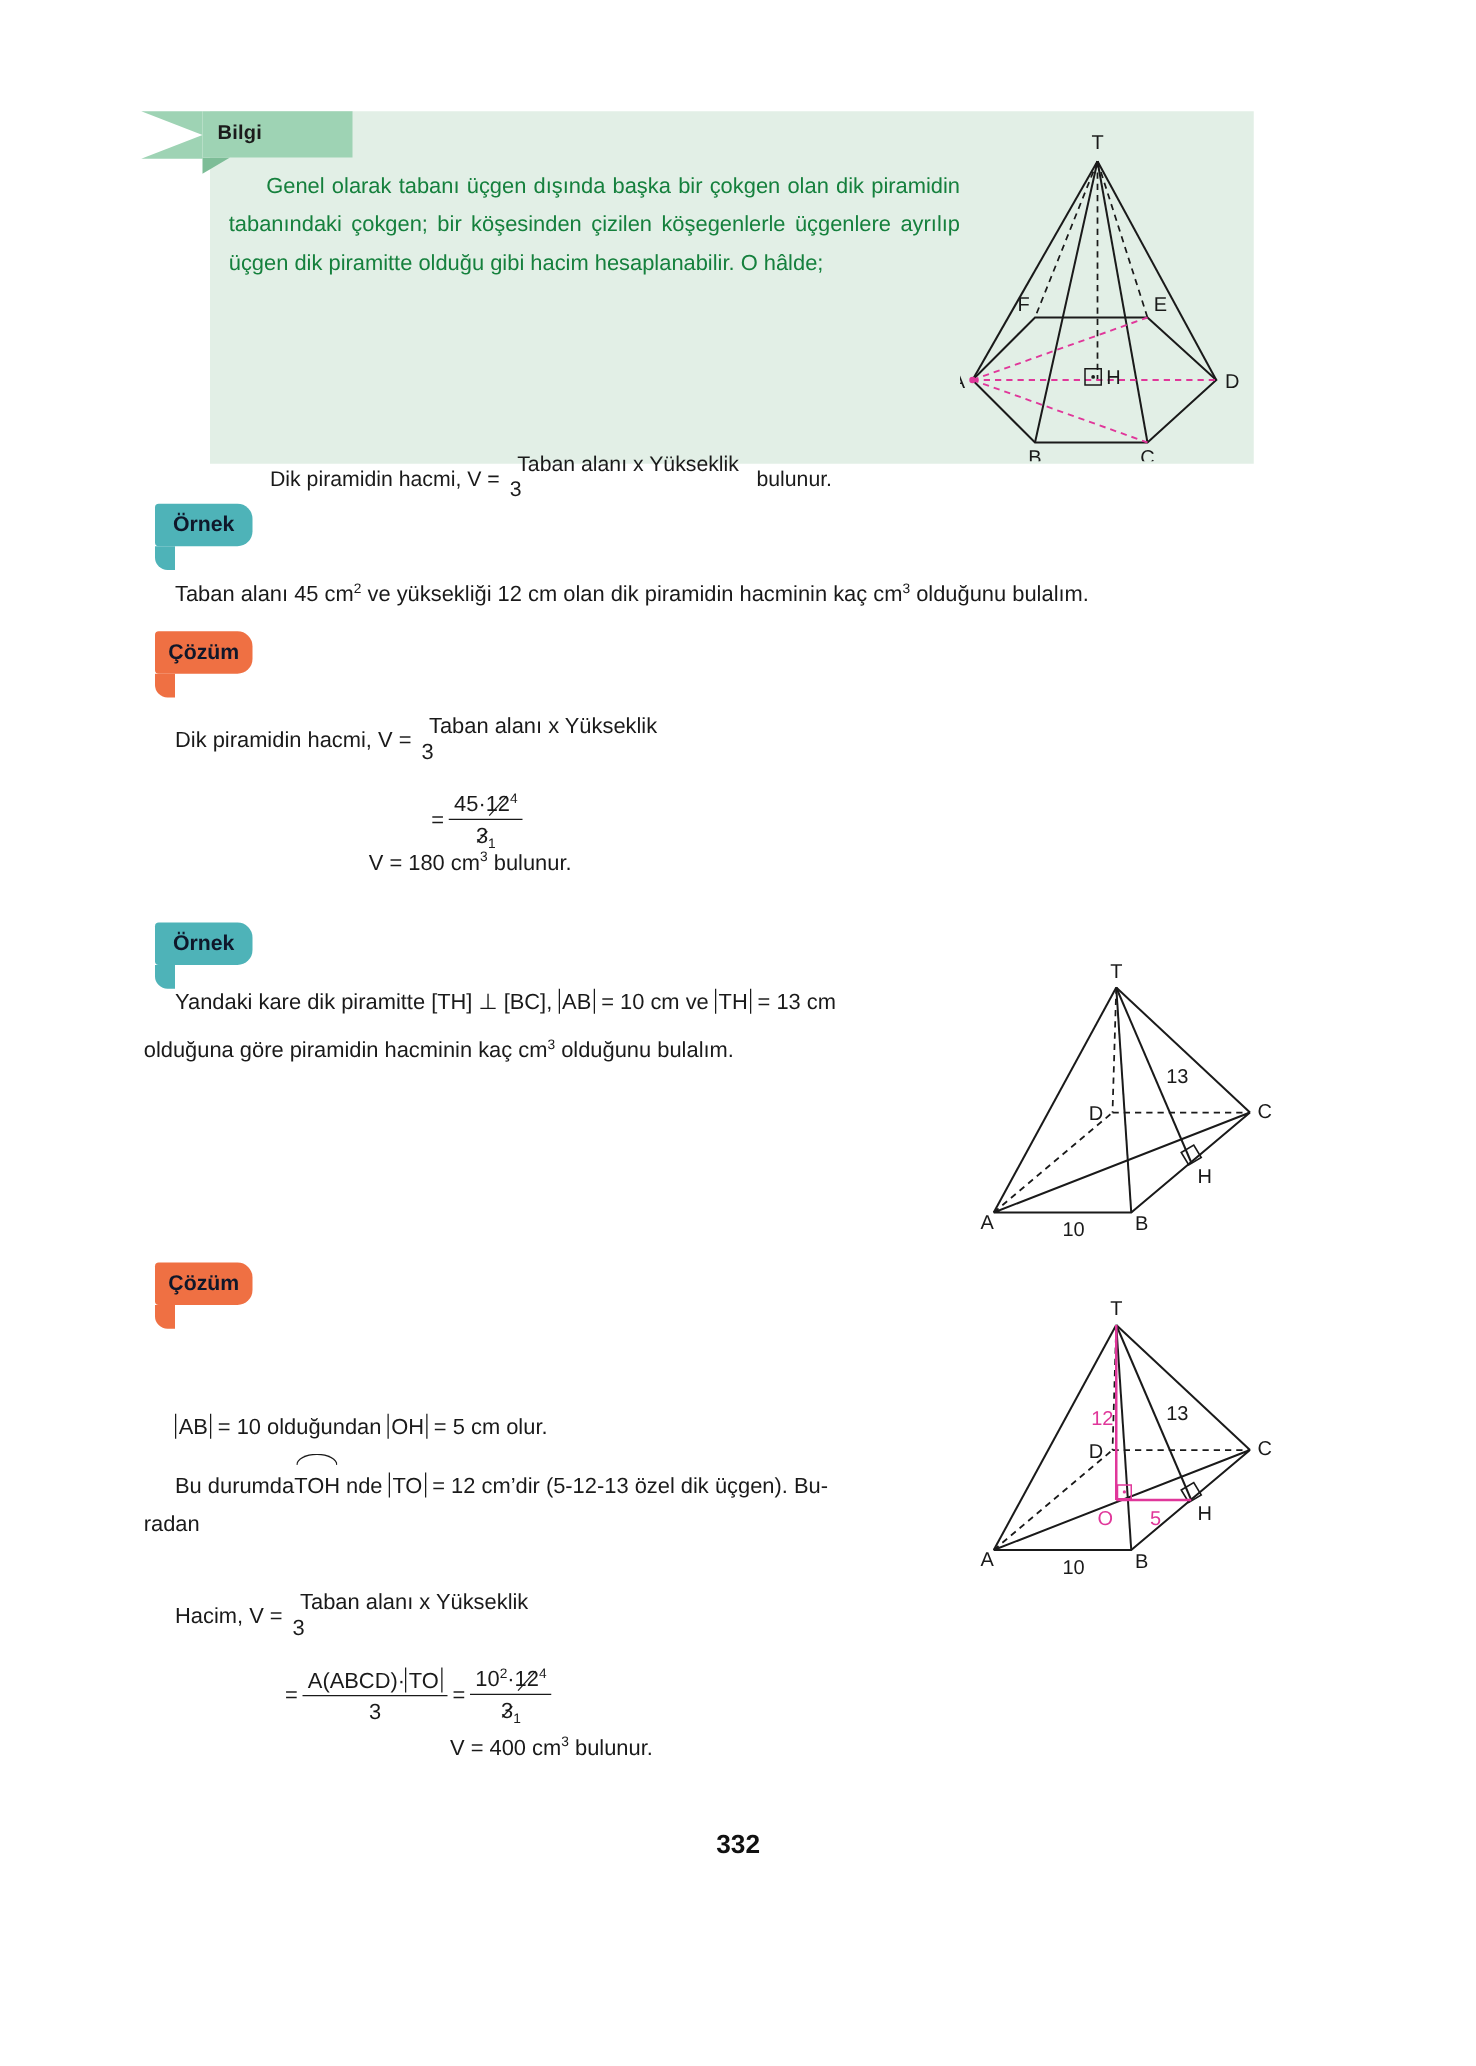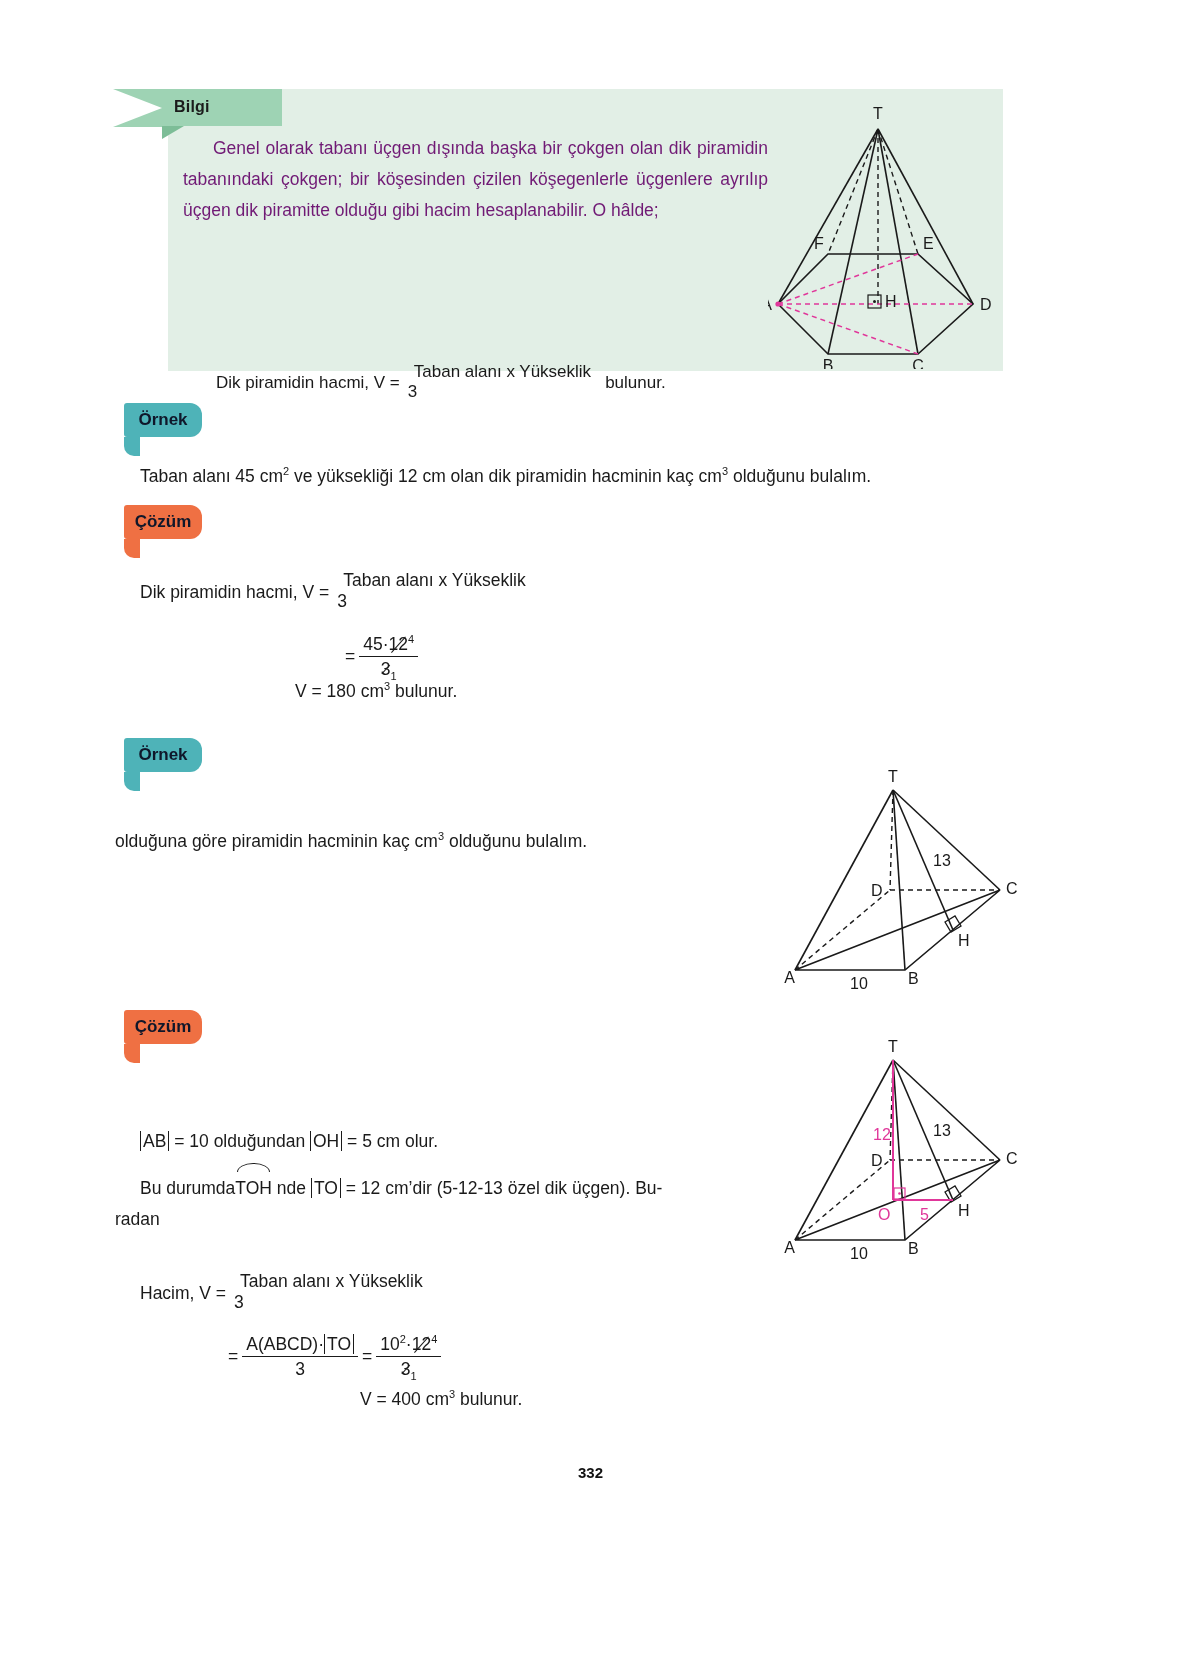--- a/index.html
+++ b/index.html
@@ -72,21 +72,21 @@
     z-index: 4;
   }
   .bilgi-text {
     position: absolute;
     left: 15px;
     top: 44px;
     width: 585px;
     font-size: 17.5px;
     line-height: 31px;
     text-align: justify;
-    color: #701a75;
+    color: #15803d;
   }
   .bilgi-text .indent { display:inline-block; width: 30px; }
 
   
   .bilgi-formula {
     position: absolute;
     left: 48px;
     top: 275px;
     font-size: 17px;
     white-space: nowrap;
@@ -198,21 +198,21 @@
     border-radius: 50% 50% 0 0 / 100% 100% 0 0;
   }
 
   
   .pagenum {
     position: absolute;
     left: 0;
     top: 1464px;
     width: 1181px;
     text-align: center;
-    font-size: 15px;
+    font-size: 21px;
     font-weight: bold;
     color: #111;
   }
 
   svg { display: block; }
   .fig { position: absolute; }
 </style>
 </head>
 <body>
 
@@ -291,20 +291,23 @@
 
   <div class="mathline" style="left:295px; top:680px;">
     <span>V = 180 cm</span><sup class="sm">3</sup><span> bulunur.</span>
   </div>
 
   <div class="badge ornek" style="left:124px; top:738px;">
     <span>Örnek</span>
     <span class="badge-tail"></span>
   </div>
 
+  <div class="ptext" style="left:140px; top:785px; width:625px;">
+    <span>Yandaki kare dik piramitte [TH] ⊥ [BC], </span><span class="absbar">AB</span><span> = 10 cm ve </span><span class="absbar">TH</span><span> = 13 cm</span>
+  </div>
   <div class="ptext" style="left:115px; top:820px; width:660px;">
     <span>olduğuna göre piramidin hacminin kaç cm</span><sup class="sm">3</sup><span> olduğunu bulalım.</span>
   </div>
 
   <div class="fig" style="left:775px; top:770px;">
     <svg width="250" height="230" viewBox="0 0 250 230">
 
       <polygon points="20,200 130,200 225,120" fill="none" stroke="#1a1a1a" stroke-width="1.6"></polygon>
       <line x1="20" y1="200" x2="115" y2="120" stroke="#1a1a1a" stroke-width="1.4" stroke-dasharray="5,4"></line>
       <line x1="115" y1="120" x2="225" y2="120" stroke="#1a1a1a" stroke-width="1.4" stroke-dasharray="5,4"></line>

